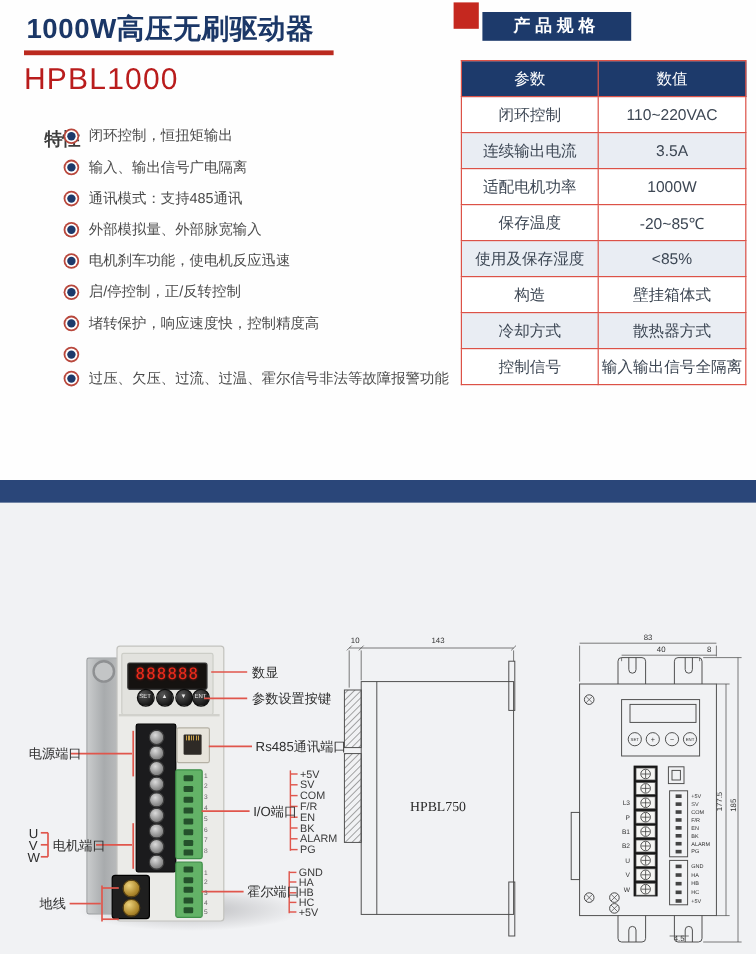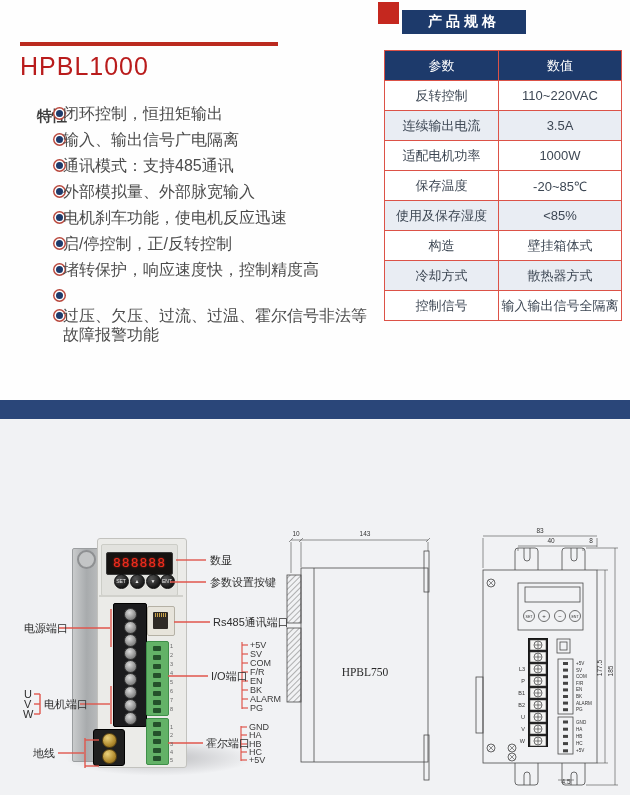--- a/index.html
+++ b/index.html
@@ -6,21 +6,21 @@
   body{width:630px;height:795px;font-family:"Liberation Sans",sans-serif;background:#fff;position:relative;}
   .page{position:absolute;left:0;top:0;width:630px;height:795px;overflow:hidden;background:#fefefe;}
   .abs{position:absolute;}
 
   
   .title{left:22px;top:9px;font-size:23px;font-weight:bold;color:#1b3767;letter-spacing:0.5px;}
   .title-underline{left:20px;top:42px;width:258px;height:4px;background:#bb2a1f;}
   .model{left:20px;top:52px;font-size:25px;color:#b91c1c;letter-spacing:1px;}
   .features-label{left:17px;top:107px;font-size:15px;font-weight:bold;color:#3c3c3c;padding-left:20px;}
   .features-list{left:56px;top:104px;width:322px;list-style:none;margin:0;padding:0;}
-  .features-list li{display:flex;font-size:16px;color:#4b4b4b;line-height:19px;margin-bottom:7px;}
+  .features-list li{display:flex;gap:11px;font-size:12px;color:#4b4b4b;line-height:19px;margin-bottom:7px;}
   .bullet{flex:0 0 auto;width:7px;height:7px;border-radius:50%;background:#1d3a6b;box-shadow:0 0 0 1.5px #fff,0 0 0 3px #b8473c;margin-top:6px;}
 
   .accent-square{left:378px;top:2px;width:21px;height:22px;background:#c5281f;}
   .specs-header{left:402px;top:10px;width:124px;height:24px;background:#1d3a6b;color:#fff;
     display:flex;align-items:center;justify-content:center;font-size:14px;font-weight:bold;letter-spacing:4px;}
   .specs-table{left:384px;top:50px;width:237px;border-collapse:collapse;table-layout:fixed;}
   .specs-table th,.specs-table td{border:1px solid #dc5247;height:29px;text-align:center;padding:0;font-size:13px;}
   .specs-table th{background:#1d3a6b;color:#fff;font-weight:normal;}
   .specs-table td{color:#3d4754;background:#fff;}
   .specs-table tr.alt td{background:#e9edf3;}
@@ -78,20 +78,21 @@
   .term-text{fill:#333;font-size:5.5px;font-family:"Liberation Sans",sans-serif;}
   .btn-text{fill:#333;font-size:3.6px;font-family:"Liberation Sans",sans-serif;}
   .btn-sym{fill:#333;font-size:6px;font-family:"Liberation Sans",sans-serif;}
   .model-text{fill:#2a2a2a;font-size:11.5px;font-family:"Liberation Serif",serif;}
 </style>
 </head>
 <body>
 
 <div class="page">
 
+  <div class="abs title">1000W高压无刷驱动器</div>
   <div class="abs title-underline"></div>
   <div class="abs model">HPBL1000</div>
 
   <div class="abs features-label">特性</div>
   <ul class="abs features-list">
     <li>
         <span class="bullet"></span>
         <span>闭环控制，恒扭矩输出</span>
       </li>
     <li>
@@ -136,21 +137,21 @@
     <colgroup>
         <col class="c1">
         <col class="c2">
       </colgroup>
     <tbody>
         <tr>
       <th>参数</th>
       <th>数值</th>
     </tr>
     <tr>
-          <td>反转控制</td>
+          <td>闭环控制</td>
           <td>110~220VAC</td>
         </tr>
     <tr class="alt">
           <td>连续输出电流</td>
           <td>3.5A</td>
         </tr>
     <tr>
           <td>适配电机功率</td>
           <td>1000W</td>
         </tr>

